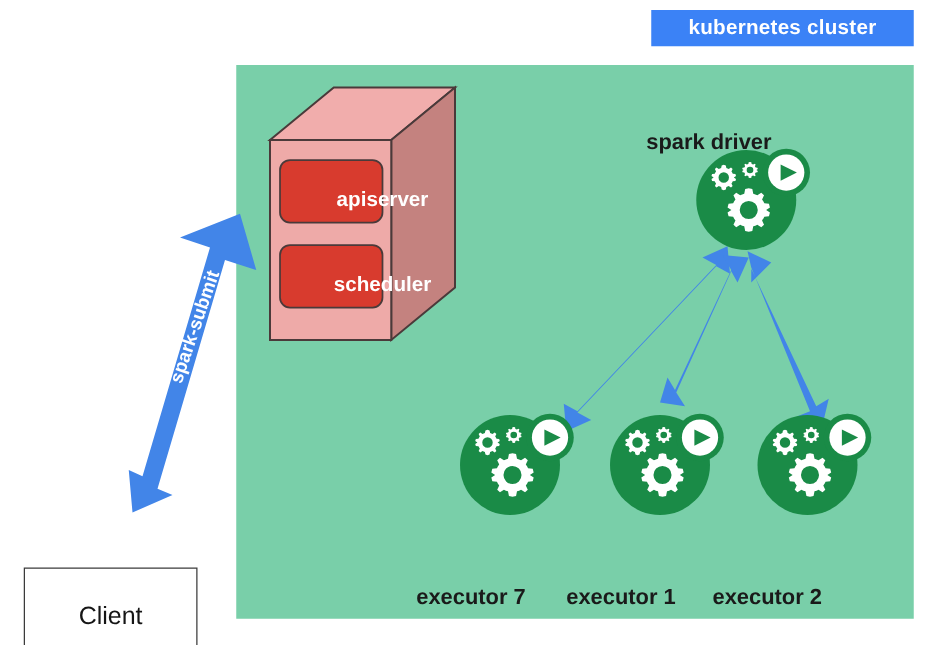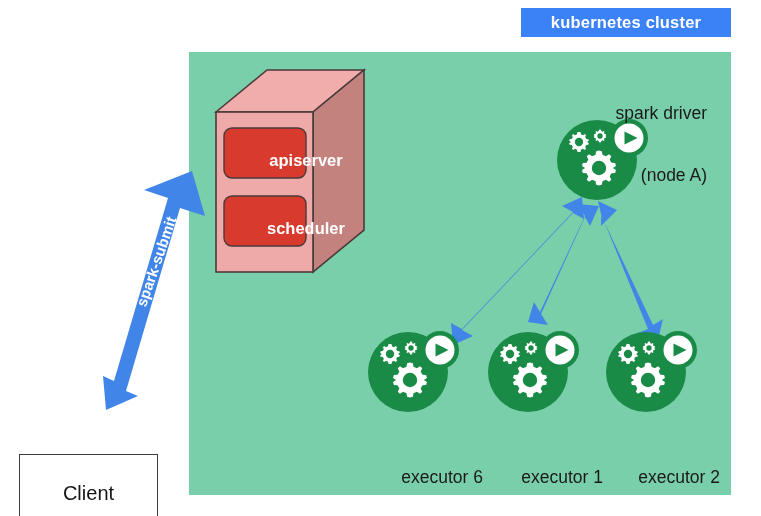--- a/index.html
+++ b/index.html
@@ -51,22 +51,22 @@
     font-weight: bold;
     letter-spacing: 0.2px;
     display: flex;
     align-items: center;
     justify-content: center;
   }
 
   .node-caption {
     font-size: 17.5px;
     color: #1a1a1a;
-    text-align: right;
-    font-weight: normal;
+    text-align: left;
+    font-weight: bold;
   }
 
   .driver-caption {
     left: 517px;
     top: 62px;
     width: 190px;
   }
 
   .exec-caption { width: 150px; }
   .exec1-caption { left: 333px; top: 426px; }
@@ -235,25 +235,24 @@
   <div class="cube-btn-label scheduler-label">scheduler</div>
 
   <div class="submit-label">spark-submit</div>
 
   <div class="client-box">
     <span>Client</span>
   </div>
 
   <div class="txt node-caption driver-caption">
     <div>spark driver</div>
-    <div>(node A)</div>
   </div>
 
   <div class="txt node-caption exec-caption exec1-caption">
-    <div>executor 6</div>
+    <div>executor 7</div>
     
   </div>
 
   <div class="txt node-caption exec-caption exec2-caption">
     <div>executor 1</div>
     
   </div>
 
   <div class="txt node-caption exec-caption exec3-caption">
     <div>executor 2</div>

